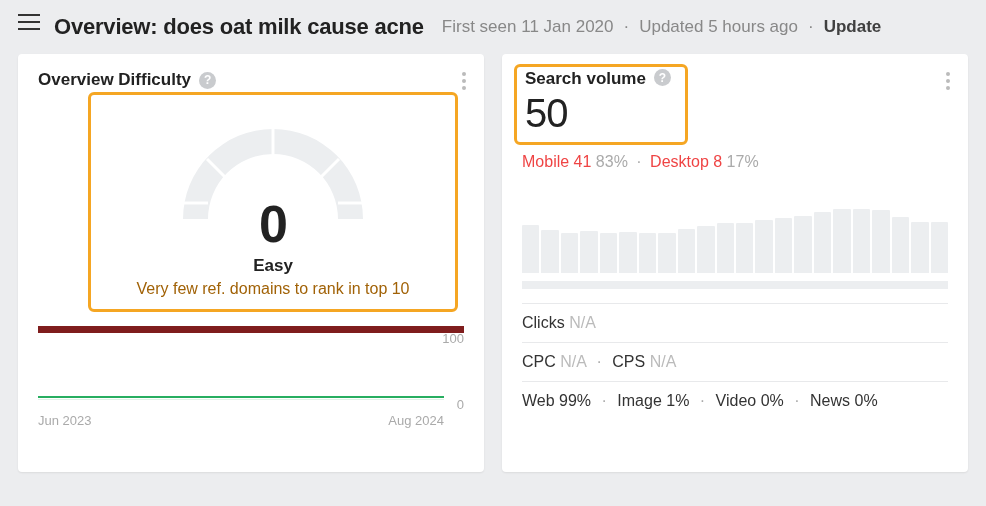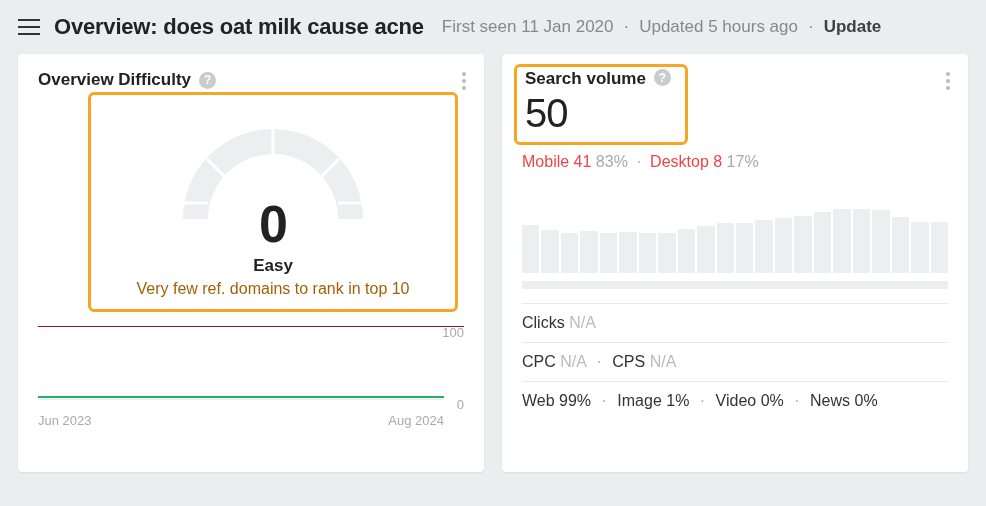--- a/index.html
+++ b/index.html
@@ -6,21 +6,20 @@
 body {
   font-family: -apple-system, BlinkMacSystemFont, "Segoe UI", Helvetica, Arial, sans-serif;
   background: #ecedef;
   width: 986px;
   height: 506px;
   overflow: hidden;
   color: #222;
 }
 .topbar {
   display: flex;
-  align-items: center;
   padding: 14px 18px 12px 18px;
   gap: 14px;
   font-size: 18px;
 }
 .hamburger { width: 22px; height: 16px; display: flex; flex-direction: column; justify-content: space-between; cursor: pointer; }
 .hamburger div { height: 2px; background: #333; }
 .title { font-weight: 700; font-size: 22px; letter-spacing: -0.2px; }
 .meta-row { display: flex; align-items: center; gap: 10px; font-size: 17px; color: #888; margin-left: 4px; }
 .meta-dot { color: #888; }
 .update-link { color: #404040; font-weight: 700; cursor: pointer; }
@@ -76,21 +75,21 @@
 .gauge-svg { width: 220px; height: 115px; }
 .gauge-arc { fill: #eceef0; }
 .gauge-gap { stroke: #fff; stroke-width: 3; }
 .kd-score { font-size: 52px; font-weight: 600; text-align: center; margin-top: -30px; letter-spacing: -1px; }
 .kd-label { font-weight: 700; font-size: 17px; text-align: center; margin-top: 2px; }
 .kd-desc { font-size: 16px; color: #a16207; text-align: right; margin-top: 4px; }
 .kd-chart {
   margin-top: 10px;
   position: relative;
   height: 84px;
-  border-top: 1px solid #7f1d1d;
+  border-top: 7px solid #7f1d1d;
 }
 .kd-chart .tick-100 { position: absolute; top: -2px; right: 0; font-size: 13px; color: #aaa; }
 .kd-chart .tick-0 { position: absolute; bottom: -2px; right: 0; font-size: 13px; color: #aaa; }
 .kd-line {
   position: absolute; left: 0; right: 20px; bottom: 12px;
   height: 2px; background: #27ae60;
 }
 .kd-line::before {
   content: ""; position: absolute; left: 0; top: 0; right: 0; height: 2px;
   background: linear-gradient(to right, #27ae60, #27ae60);

